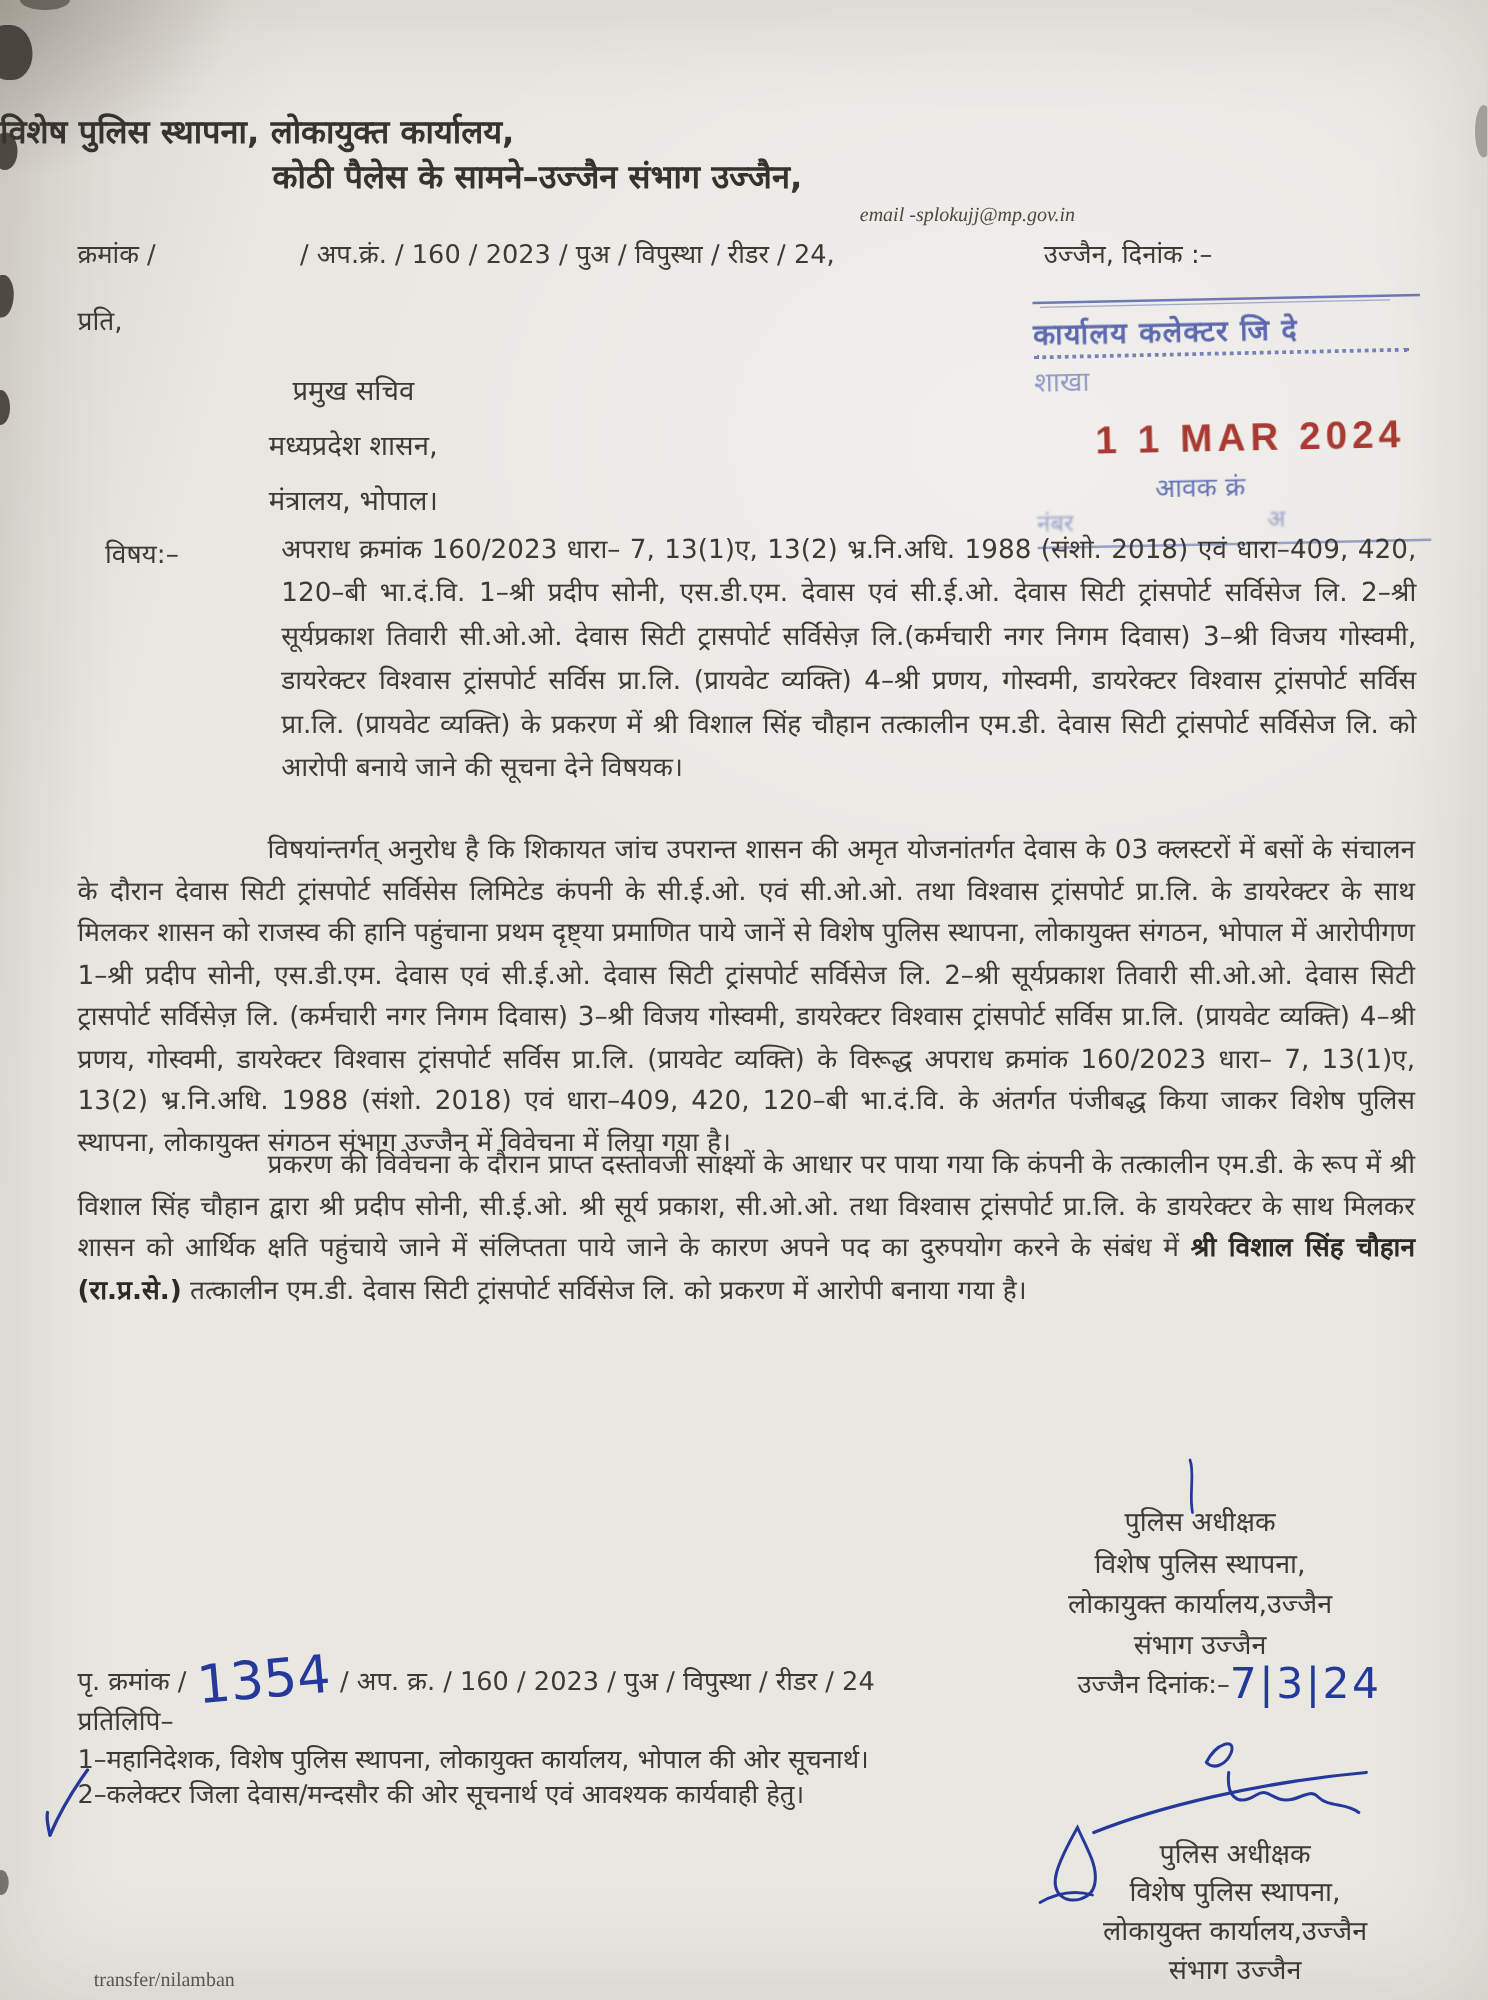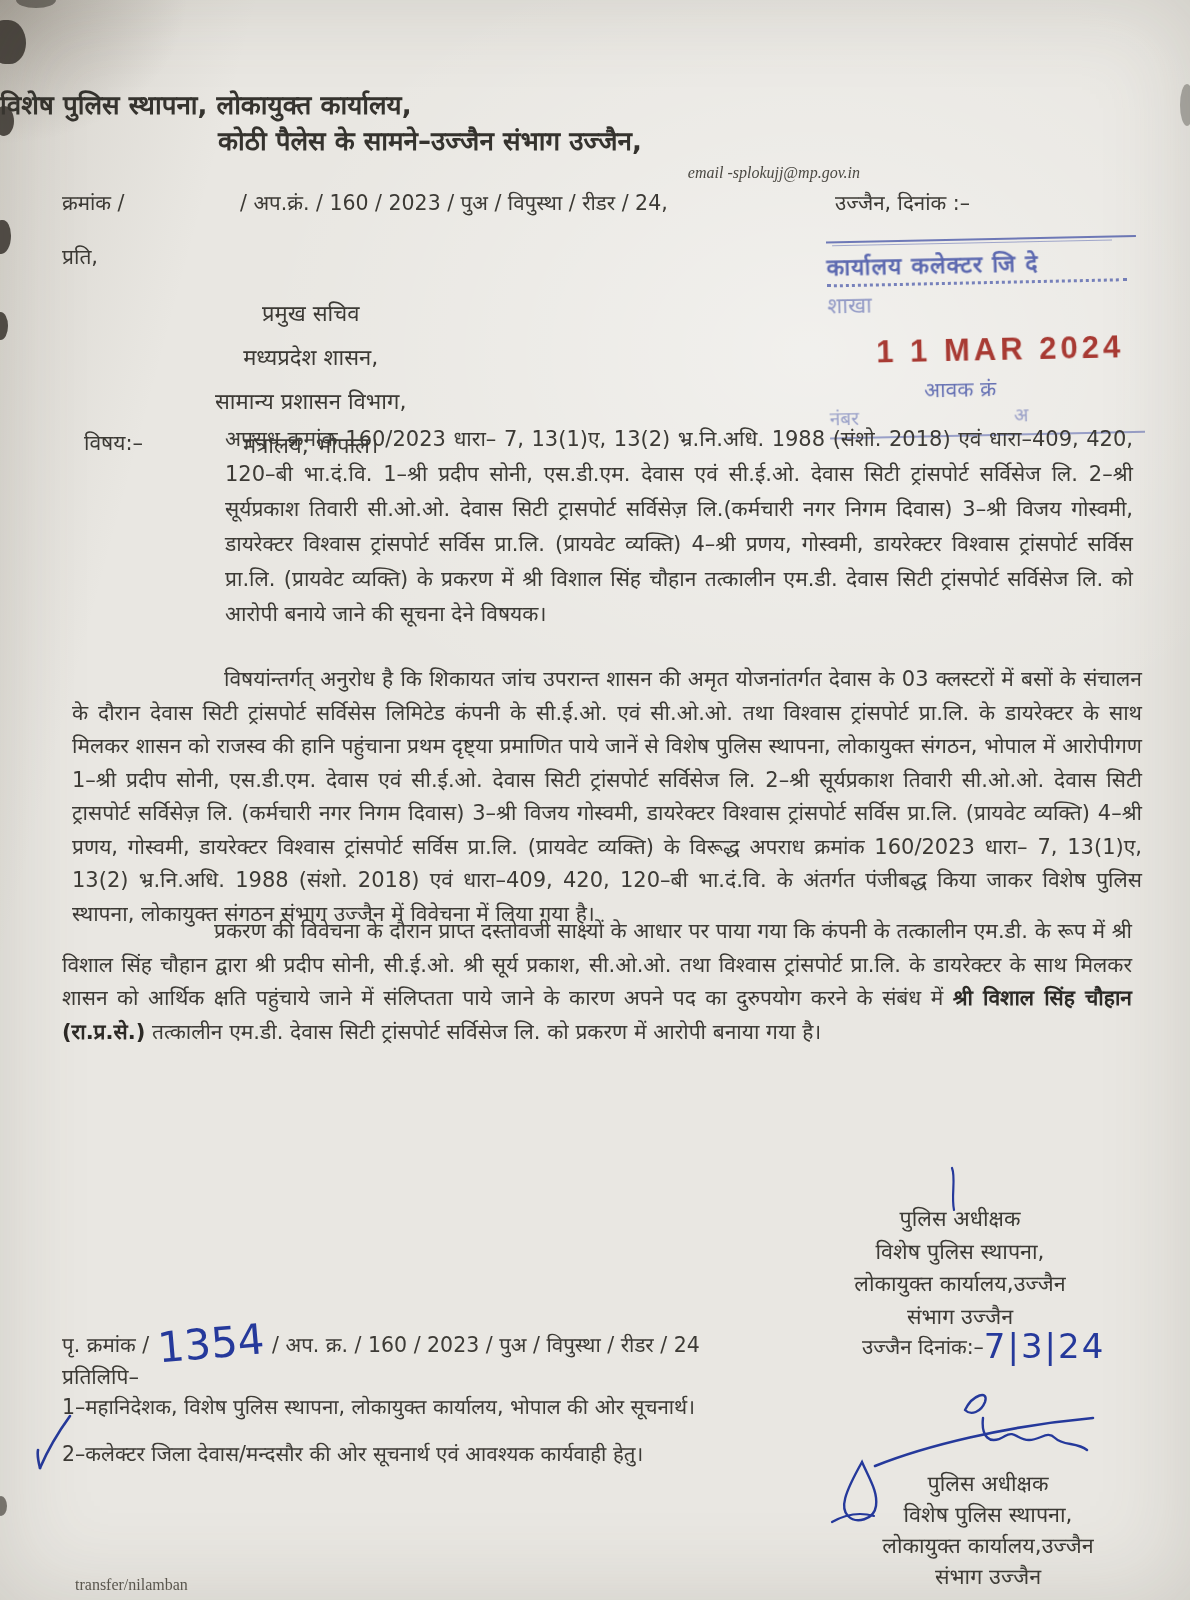--- a/index.html
+++ b/index.html
@@ -43,38 +43,38 @@
   .stamp .awak{font-size:21px;opacity:.8;margin-left:95px;filter:blur(.4px);}
   .stamp .frag{font-size:19px;opacity:.5;filter:blur(.7px);display:inline-block;}
   .stamp .fragr{margin-left:150px;}
   .stamp .botline{height:0;border-top:2px solid rgba(67,82,166,.5);width:315px;margin-top:6px;}
   
   .sublabel{top:428px;left:84px;font-size:21px;}
   .subtext{top:422px;left:225px;width:908px;font-size:21px;line-height:35px;text-align:justify;}
   .sep{top:614px;left:0;width:1160px;text-align:center;font-size:22px;letter-spacing:1px;}
   
   .para{left:62px;width:1070px;font-size:21px;line-height:33.5px;text-align:justify;}
-  .p1{top:642px;text-indent:152px;margin-left:10px;}
+  .p1{top:642px;text-indent:152px;}
   .p2{top:894px;text-indent:152px;}
   .p3{top:1106px;text-indent:152px;}
   .bold{font-weight:bold;color:#2c2a26;}
   
   .sig1{top:1203px;left:795px;width:330px;text-align:center;font-size:21.5px;line-height:32.5px;}
   .sig2{top:1468px;left:828px;width:320px;text-align:center;font-size:21.5px;line-height:31px;}
   .sigstroke{top:1166px;left:938px;}
   .flourish{top:1388px;left:855px;}
   .inkblot{top:1458px;left:830px;}
   
   .endors{top:1328px;left:62px;width:1070px;font-size:20.5px;}
   .endors .hw{display:inline-block;color:#25399b;font-size:42px;font-weight:500;transform:rotate(-5deg) translateY(6px);margin:0 8px;line-height:20px;}
   .endors .right{position:absolute;left:800px;top:4px;}
   .endors .hwd{display:inline-block;color:#25399b;font-size:34px;transform:translateY(4px);line-height:20px;letter-spacing:2px;}
   .copylabel{top:1362px;left:62px;font-size:21px;}
   .copyitem1{top:1392px;left:62px;width:800px;font-size:20.5px;}
-  .copyitem2{top:1420px;left:62px;width:820px;font-size:20.5px;margin-top:19px;}
+  .copyitem2{top:1420px;left:62px;width:820px;font-size:20.5px;}
   .check{top:1408px;left:36px;}
   .footnote{top:1576px;left:75px;font-size:16px;font-family:"Liberation Serif",serif;color:#5a574f;}
   
   .art{position:absolute;background:#2f2b26;opacity:.82;}
   .art.a1{left:-8px;top:20px;width:34px;height:44px;border-radius:40% 60% 55% 45%;}
   .art.a2{left:-6px;top:106px;width:20px;height:30px;border-radius:50%;}
   .art.a3{left:-7px;top:220px;width:18px;height:34px;border-radius:50% 50% 60% 40%;}
   .art.a4{left:-7px;top:312px;width:15px;height:28px;border-radius:50%;}
   .art.a5{left:16px;top:-8px;width:40px;height:16px;border-radius:50%;opacity:.55;}
   .art.a6{left:1180px;top:84px;width:14px;height:42px;border-radius:50%;opacity:.35;}
@@ -116,21 +116,20 @@
       <span class="frag">नंबर</span>
       <span class="frag fragr">अ</span>
     </div>
     <div class="botline"></div>
   </div>
 
   <div class="abs prati">प्रति,</div>
   <div class="abs addr">
     <div>प्रमुख सचिव</div>
     <div>मध्यप्रदेश शासन,</div>
-    <div>सामान्य प्रशासन विभाग,</div>
     <div>मंत्रालय, भोपाल।</div>
   </div>
 
   <div class="abs sublabel">विषय:–</div>
   <div class="abs subtext">अपराध क्रमांक 160/2023 धारा– 7, 13(1)ए, 13(2) भ्र.नि.अधि. 1988 (संशो. 2018) एवं धारा–409, 420, 120–बी भा.दं.वि. 1–श्री प्रदीप सोनी, एस.डी.एम. देवास एवं सी.ई.ओ. देवास सिटी ट्रांसपोर्ट सर्विसेज लि. 2–श्री सूर्यप्रकाश तिवारी सी.ओ.ओ. देवास सिटी ट्रासपोर्ट सर्विसेज़ लि.(कर्मचारी नगर निगम दिवास) 3–श्री विजय गोस्वमी, डायरेक्टर विश्वास ट्रांसपोर्ट सर्विस प्रा.लि. (प्रायवेट व्यक्ति) 4–श्री प्रणय, गोस्वमी, डायरेक्टर विश्वास ट्रांसपोर्ट सर्विस प्रा.लि. (प्रायवेट व्यक्ति) के प्रकरण में श्री विशाल सिंह चौहान तत्कालीन एम.डी. देवास सिटी ट्रांसपोर्ट सर्विसेज लि. को आरोपी बनाये जाने की सूचना देने विषयक।</div>
 
 
   <p class="abs para p1">विषयांन्तर्गत् अनुरोध है कि शिकायत जांच उपरान्त शासन की अमृत योजनांतर्गत देवास के 03 क्लस्टरों में बसों के संचालन के दौरान देवास सिटी ट्रांसपोर्ट सर्विसेस लिमिटेड कंपनी के सी.ई.ओ. एवं सी.ओ.ओ. तथा विश्वास ट्रांसपोर्ट प्रा.लि. के डायरेक्टर के साथ मिलकर शासन को राजस्व की हानि पहुंचाना प्रथम दृष्ट्या प्रमाणित पाये जानें से विशेष पुलिस स्थापना, लोकायुक्त संगठन, भोपाल में आरोपीगण 1–श्री प्रदीप सोनी, एस.डी.एम. देवास एवं सी.ई.ओ. देवास सिटी ट्रांसपोर्ट सर्विसेज लि. 2–श्री सूर्यप्रकाश तिवारी सी.ओ.ओ. देवास सिटी ट्रासपोर्ट सर्विसेज़ लि. (कर्मचारी नगर निगम दिवास) 3–श्री विजय गोस्वमी, डायरेक्टर विश्वास ट्रांसपोर्ट सर्विस प्रा.लि. (प्रायवेट व्यक्ति) 4–श्री प्रणय, गोस्वमी, डायरेक्टर विश्वास ट्रांसपोर्ट सर्विस प्रा.लि. (प्रायवेट व्यक्ति) के विरूद्ध अपराध क्रमांक 160/2023 धारा– 7, 13(1)ए, 13(2) भ्र.नि.अधि. 1988 (संशो. 2018) एवं धारा–409, 420, 120–बी भा.दं.वि. के अंतर्गत पंजीबद्ध किया जाकर विशेष पुलिस स्थापना, लोकायुक्त संगठन संभाग उज्जैन में विवेचना में लिया गया है।</p>
   <p class="abs para p2"><span>प्रकरण की विवेचना के दौरान प्राप्त दस्तोवजी साक्ष्यों के आधार पर पाया गया कि कंपनी के तत्कालीन एम.डी. के रूप में श्री विशाल सिंह चौहान द्वारा श्री प्रदीप सोनी, सी.ई.ओ. श्री सूर्य प्रकाश, सी.ओ.ओ. तथा विश्वास ट्रांसपोर्ट प्रा.लि. के डायरेक्टर के साथ मिलकर शासन को आर्थिक क्षति पहुंचाये जाने में संलिप्तता पाये जाने के कारण अपने पद का दुरुपयोग करने के संबंध में </span><span class="bold">श्री विशाल सिंह चौहान (रा.प्र.से.)</span><span> तत्कालीन एम.डी. देवास सिटी ट्रांसपोर्ट सर्विसेज लि. को प्रकरण में आरोपी बनाया गया है।</span></p>
 

